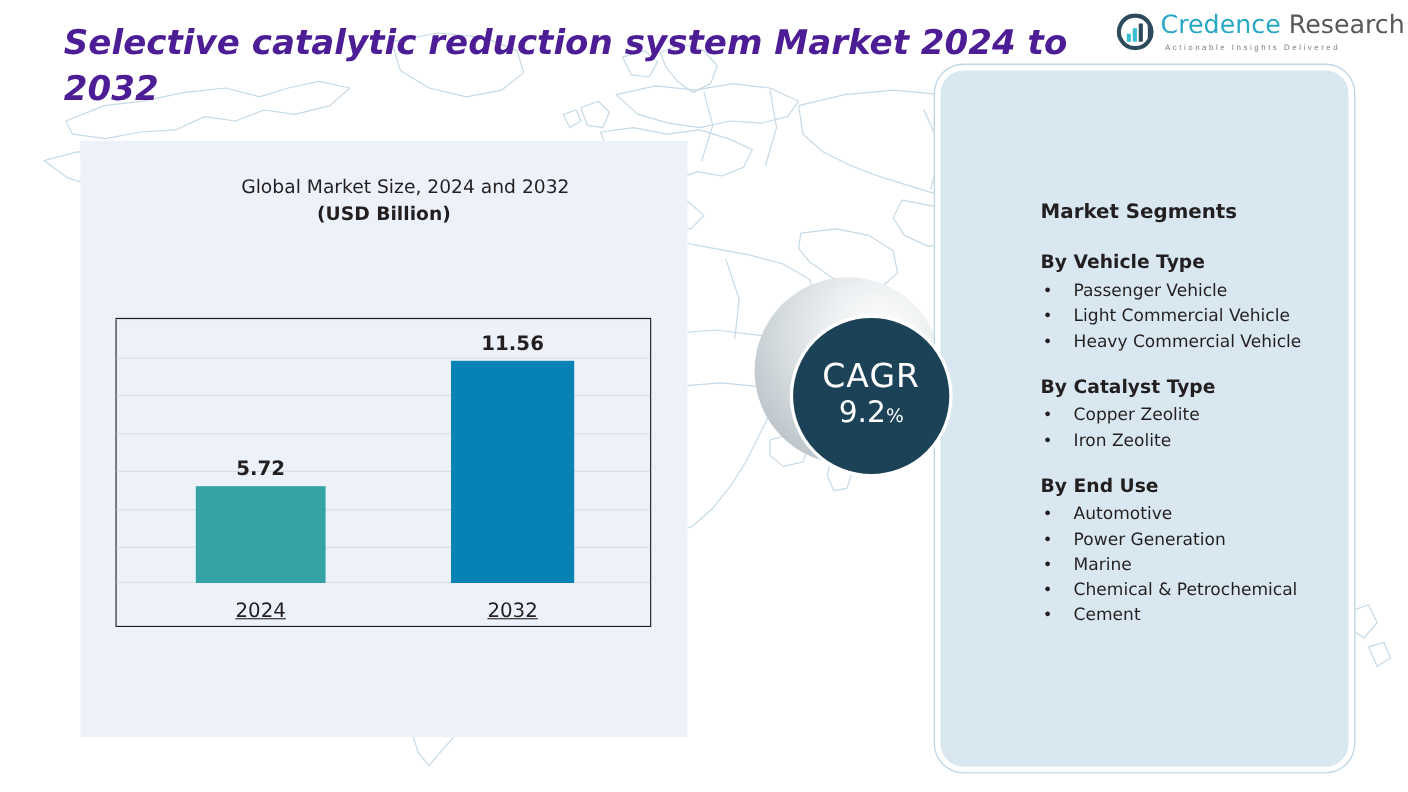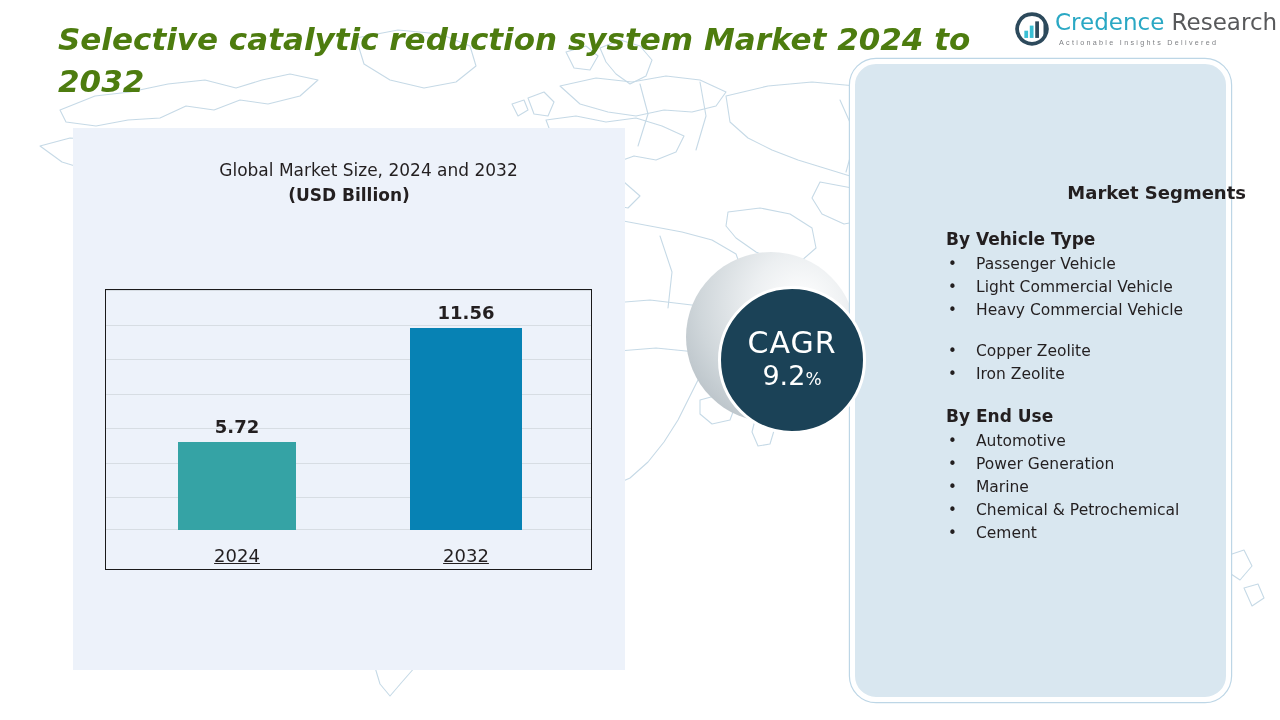--- a/index.html
+++ b/index.html
@@ -11,21 +11,21 @@
   #stage{position:absolute;left:0;top:0;width:1280px;height:720px;}
 
   
   .worldmap{position:absolute;left:0;top:0;width:1280px;height:720px;z-index:0;}
 
   
   .title{
     position:absolute;left:58px;top:18px;width:920px;z-index:6;
     font-family:"DejaVu Sans", sans-serif;
     font-style:italic;font-weight:bold;
-    font-size:31px;line-height:42px;color:#4d7c0f;
+    font-size:31px;line-height:42px;color:#4c1d95;
     letter-spacing:0px;
   }
 
   
   .logo{position:absolute;left:1015px;top:11px;width:225px;height:44px;z-index:8;}
   .logo-mark{position:absolute;left:0;top:1px;width:34px;height:34px;}
   .logo-word{position:absolute;left:40px;top:-2px;font-size:23px;line-height:27px;white-space:nowrap;}
   .logo-cred{color:#2aa8c4;font-family:"DejaVu Sans", sans-serif;}
   .logo-res{color:#58595b;font-family:"DejaVu Sans", sans-serif;margin-top:46px;}
   .logo-tag{
@@ -84,21 +84,21 @@
   .cagr-value{font-size:27px;line-height:30px;margin-top:2px;font-family:"DejaVu Sans", sans-serif;}
   .cagr-value .pct{font-size:17px;}
 
   
   .right-panel{
     position:absolute;left:850px;top:59px;width:381px;height:643px;
     background:#d9e7f0;border:5px solid #ffffff;border-radius:26px;box-sizing:border-box;
     z-index:4;box-shadow:0 0 0 1.2px #bdd6e6;
   }
   .seg-wrap{position:absolute;left:946px;top:181px;width:300px;z-index:5;color:#231f20;}
-  .seg-title{font-size:18px;font-weight:bold;line-height:24px;margin-bottom:22px;font-family:"DejaVu Sans", sans-serif;text-align:right;}
+  .seg-title{font-size:18px;font-weight:bold;line-height:24px;margin-bottom:22px;font-family:"DejaVu Sans", sans-serif;}
   .seg-group{margin-bottom:18px;}
   .seg-group:last-child{margin-bottom:0;}
   .seg-head{font-size:17px;font-weight:bold;line-height:24px;margin-bottom:2px;font-family:"DejaVu Sans", sans-serif;}
   .seg-item{
     position:relative;padding-left:30px;font-size:15.5px;line-height:23px;
     font-family:"DejaVu Sans", sans-serif;
   }
   .seg-item .bullet{position:absolute;left:2px;top:0;font-size:15px;line-height:23px;}
 </style>
 </head>
@@ -236,20 +236,21 @@
   <div class="seg-wrap">
     <div class="seg-title">Market Segments</div>
     <div id="seg-groups">
         <div class="seg-group">
           <div class="seg-head">By Vehicle Type</div>
           <div class="seg-item"><span class="bullet">•</span><span>Passenger Vehicle</span></div>
           <div class="seg-item"><span class="bullet">•</span><span>Light Commercial Vehicle</span></div>
           <div class="seg-item"><span class="bullet">•</span><span>Heavy Commercial Vehicle</span></div>
         </div>
         <div class="seg-group">
+          <div class="seg-head">By Catalyst Type</div>
           <div class="seg-item"><span class="bullet">•</span><span>Copper Zeolite</span></div>
           <div class="seg-item"><span class="bullet">•</span><span>Iron Zeolite</span></div>
         </div>
         <div class="seg-group">
           <div class="seg-head">By End Use</div>
           <div class="seg-item"><span class="bullet">•</span><span>Automotive</span></div>
           <div class="seg-item"><span class="bullet">•</span><span>Power Generation</span></div>
           <div class="seg-item"><span class="bullet">•</span><span>Marine</span></div>
           <div class="seg-item"><span class="bullet">•</span><span>Chemical &amp; Petrochemical</span></div>
           <div class="seg-item"><span class="bullet">•</span><span>Cement</span></div>

